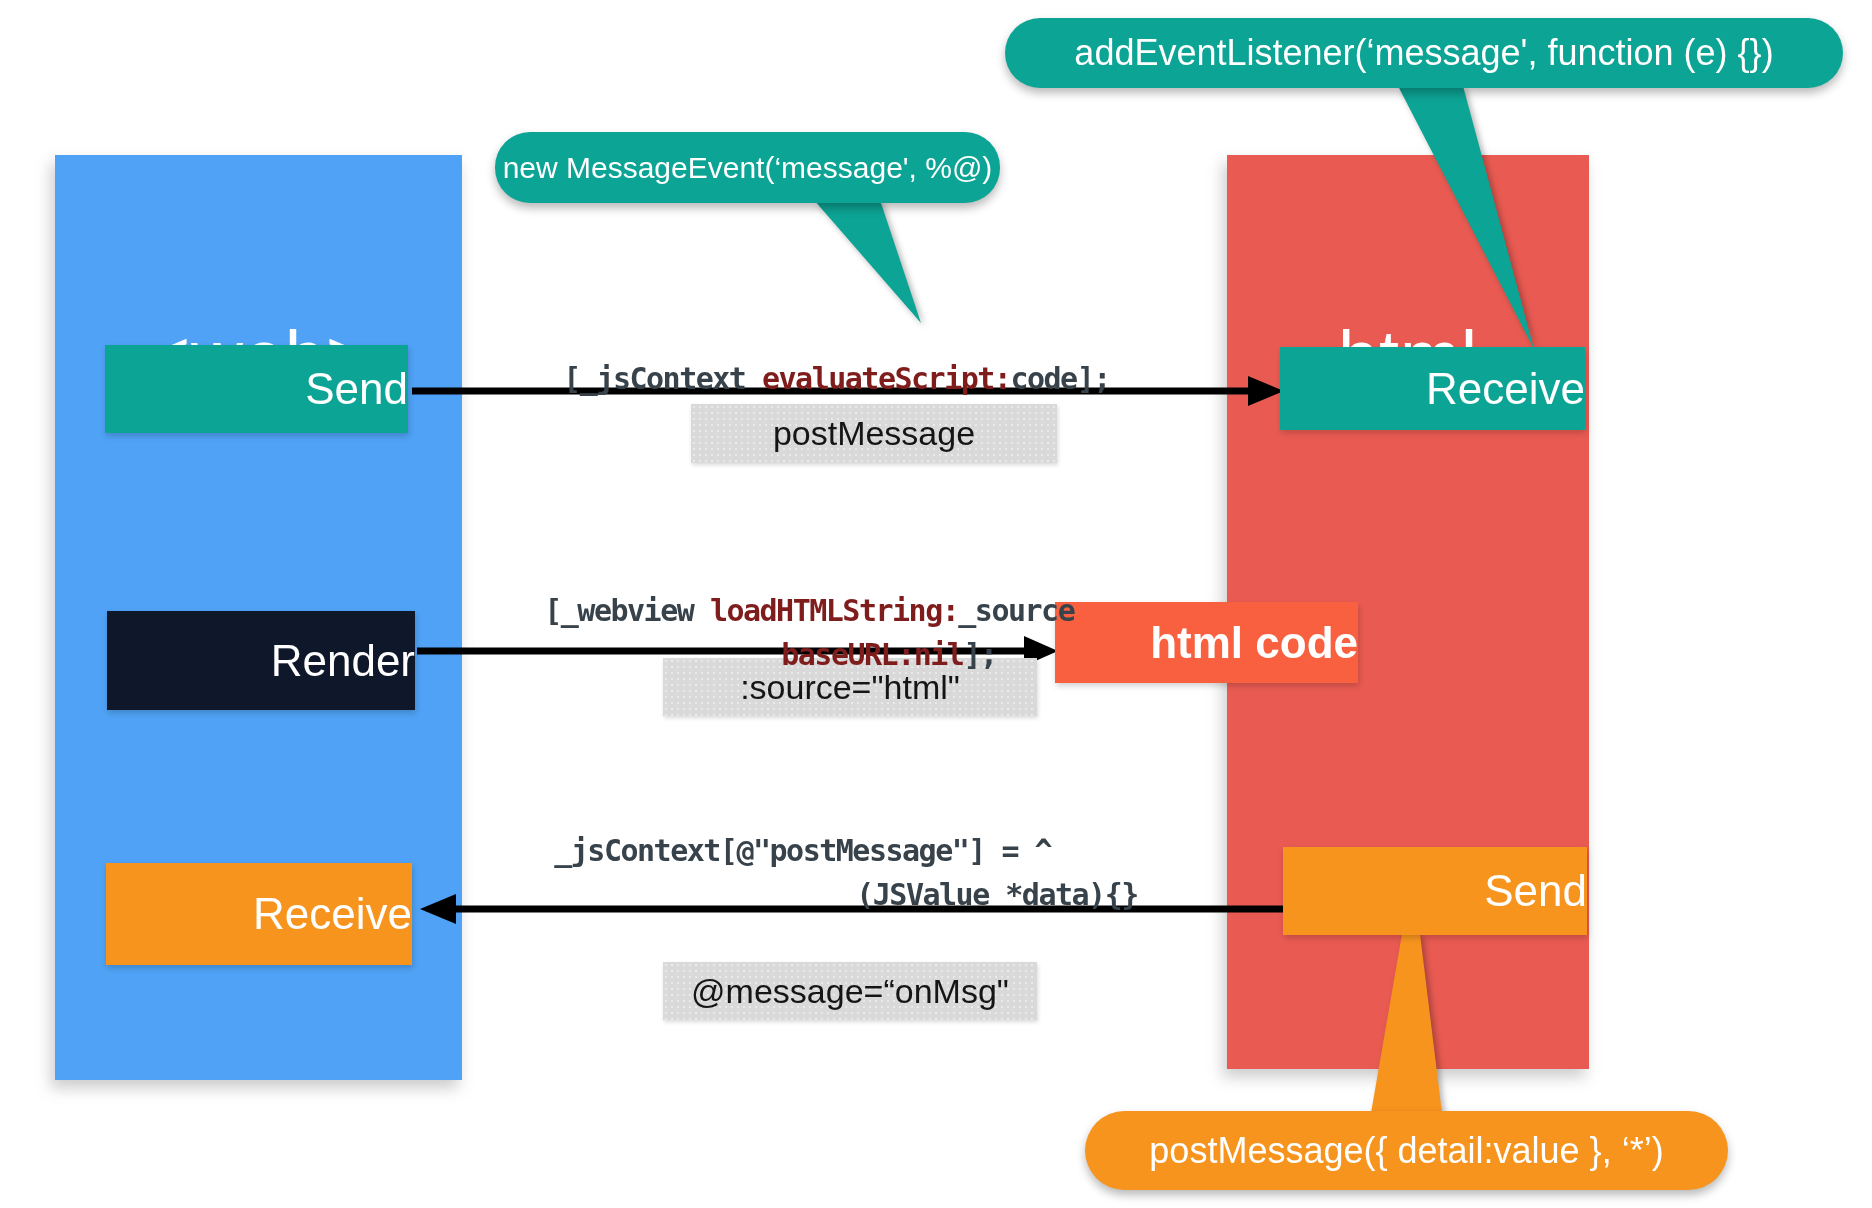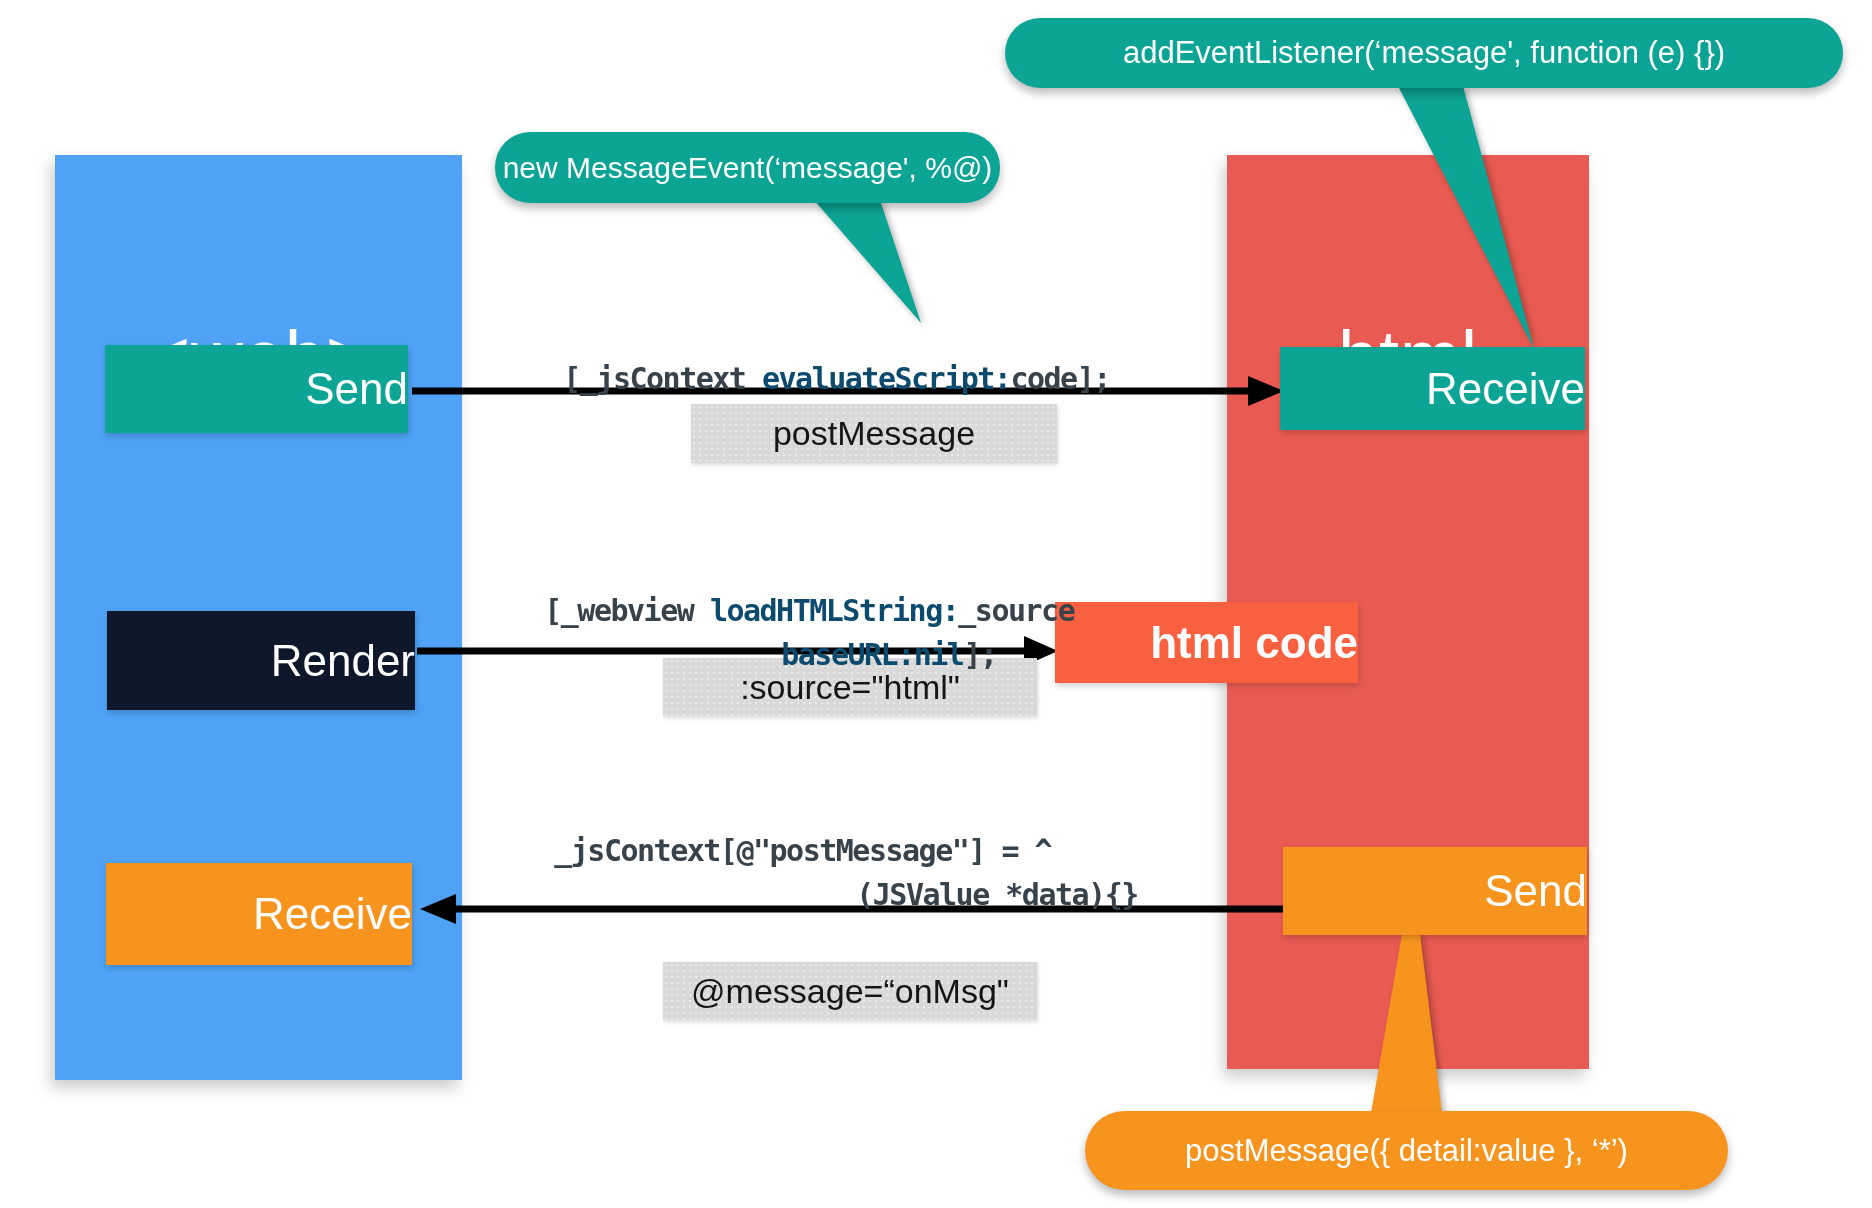--- a/index.html
+++ b/index.html
@@ -13,32 +13,32 @@
   .box{position:absolute;display:flex;align-items:center;justify-content:flex-end;
        color:#fff;font-size:44px;font-weight:300;z-index:2;
        box-shadow:1px 3px 6px rgba(0,0,0,0.18);}
   .teal{background:#0CA495;}
   .coral{background:#0f172a;}
   .coral-bright{background:#F8603F;}
   .orange{background:#F7941E;}
   .overlay{position:absolute;left:0;top:0;z-index:1;}
   .tail{filter:drop-shadow(3px 3px 3px rgba(0,0,0,0.30));}
   .bubble{position:absolute;display:flex;align-items:center;justify-content:center;
-          color:#fff;font-size:31px;font-weight:400;z-index:3;
+          color:#fff;font-size:36px;font-weight:400;z-index:3;
           box-shadow:0 5px 10px rgba(0,0,0,0.28);}
   .bubble.teal{background:#0CA495;border-radius:35px;}
   .bubble.orange{background:#F7941E;border-radius:40px;}
   .glabel{position:absolute;display:flex;align-items:center;justify-content:center;
           background:#D9D9D9;color:#151515;font-size:34px;z-index:2;
           background-image:radial-gradient(rgba(255,255,255,0.45) 1px,transparent 1px);
           background-size:6px 6px;box-shadow:1px 2px 4px rgba(0,0,0,0.15);}
   .code{position:absolute;font-family:"DejaVu Sans Mono","Liberation Mono",monospace;
         font-size:30px;font-weight:bold;letter-spacing:-1.5px;white-space:pre;z-index:2;}
   .cd{color:#37424A;}
-  .cb{color:#0c4a6e;}
+  .cb{color:#7f1d1d;}
 </style>
 </head>
 <body>
 
 <div class="canvas">
 
   <div class="col col-blue">
     <div class="col-title">&lt;web&gt;</div>
   </div>
   <div class="col col-red">

